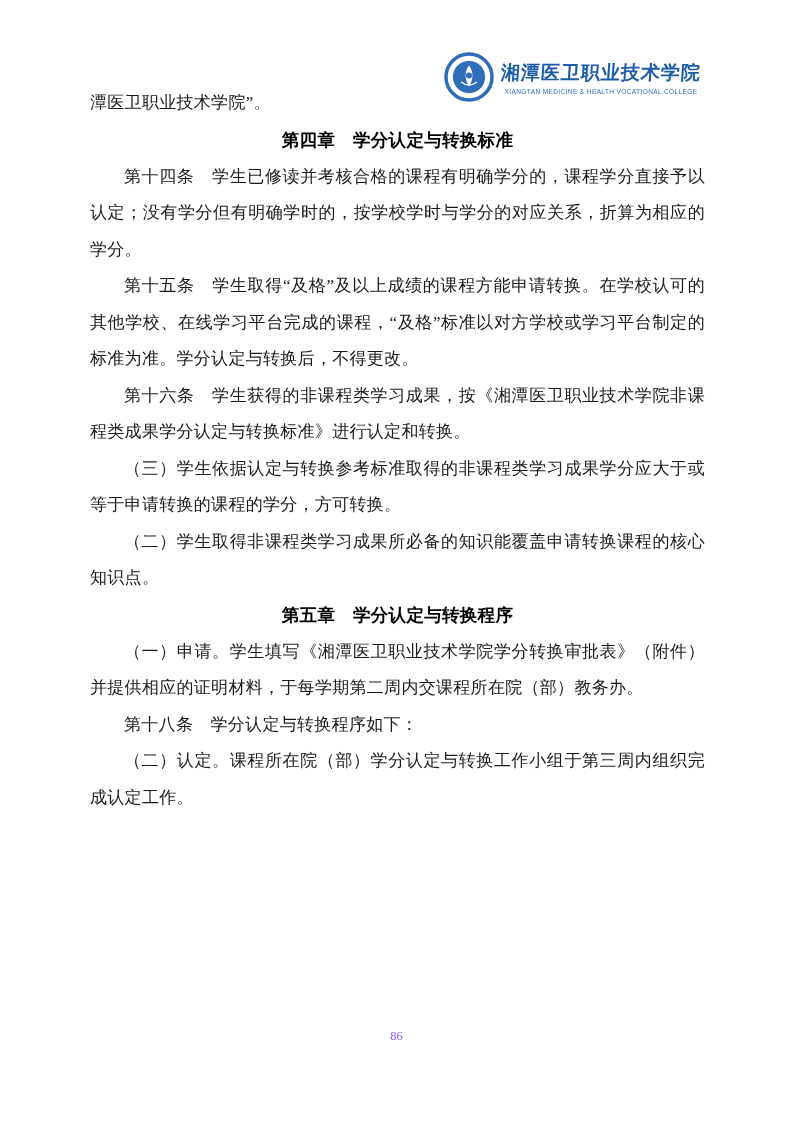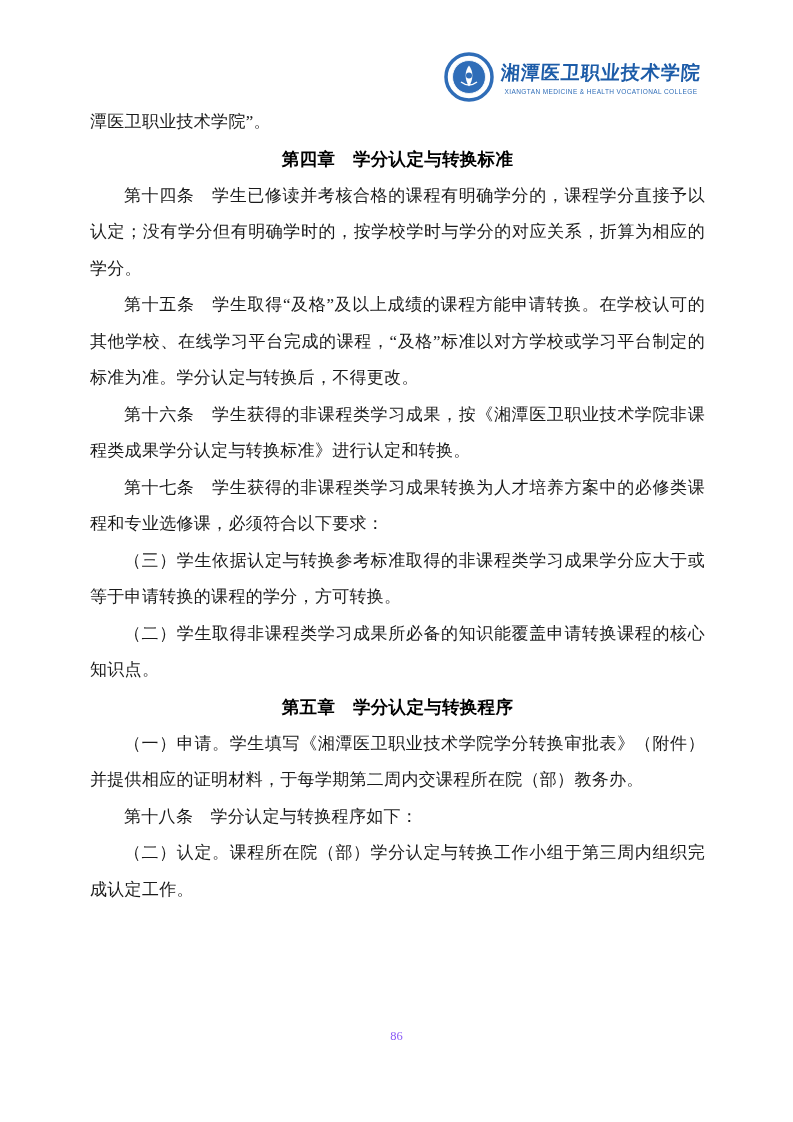--- a/index.html
+++ b/index.html
@@ -55,21 +55,21 @@
     letter-spacing: 0.4px;
     white-space: nowrap;
     margin-top: 2px;
     font-family: "Liberation Sans", "DejaVu Sans", sans-serif;
   }
   
   .content {
     position: absolute;
     left: 90px;
     right: 88px;
-    top: 104px;
+    top: 85px;
     font-size: 17px;
     line-height: 36.5px;
     text-align: justify;
     letter-spacing: 0.3px;
   }
   .para {
     text-indent: 2em;
   }
   .para.no-indent {
     text-indent: 0;
@@ -122,21 +122,20 @@
   </header>
 
   <main class="content">
     <p class="para no-indent">潭医卫职业技术学院”。</p>
 
     <h2 class="chapter-heading">第四章　学分认定与转换标准</h2>
 
     <p class="para">第十四条　学生已修读并考核合格的课程有明确学分的，课程学分直接予以认定；没有学分但有明确学时的，按学校学时与学分的对应关系，折算为相应的学分。</p>
     <p class="para">第十五条　学生取得“及格”及以上成绩的课程方能申请转换。在学校认可的其他学校、在线学习平台完成的课程，“及格”标准以对方学校或学习平台制定的标准为准。学分认定与转换后，不得更改。</p>
     <p class="para">第十六条　学生获得的非课程类学习成果，按《湘潭医卫职业技术学院非课程类成果学分认定与转换标准》进行认定和转换。</p>
-    <p class="para">第十七条　学生获得的非课程类学习成果转换为人才培养方案中的必修类课程和专业选修课，必须符合以下要求：</p>
     <p class="para">（三）学生依据认定与转换参考标准取得的非课程类学习成果学分应大于或等于申请转换的课程的学分，方可转换。</p>
     <p class="para">（二）学生取得非课程类学习成果所必备的知识能覆盖申请转换课程的核心知识点。</p>
 
     <h2 class="chapter-heading">第五章　学分认定与转换程序</h2>
 
     <p class="para">（一）申请。学生填写《湘潭医卫职业技术学院学分转换审批表》（附件）并提供相应的证明材料，于每学期第二周内交课程所在院（部）教务办。</p>
     <p class="para">第十八条　学分认定与转换程序如下：</p>
     <p class="para">（二）认定。课程所在院（部）学分认定与转换工作小组于第三周内组织完成认定工作。</p>
   </main>
 

